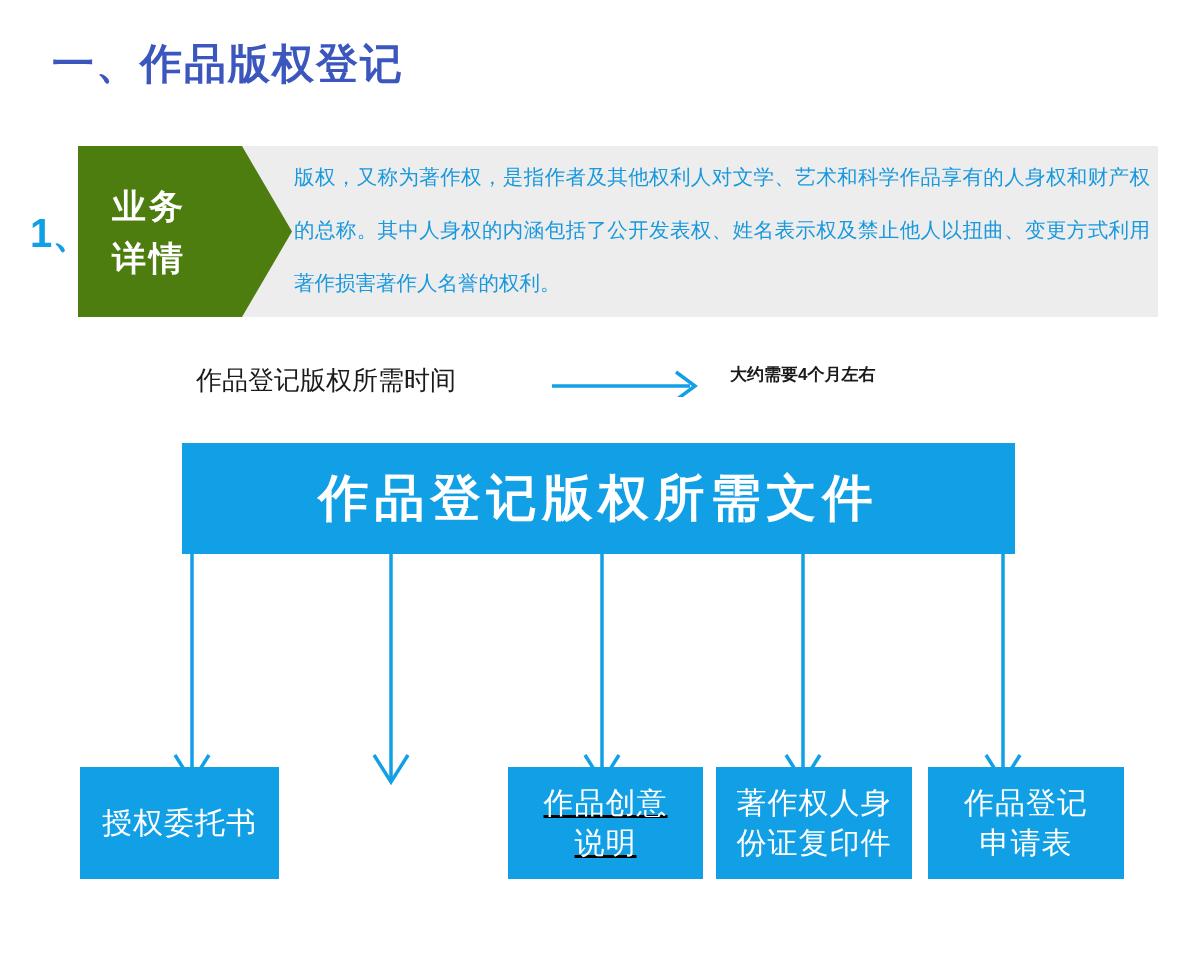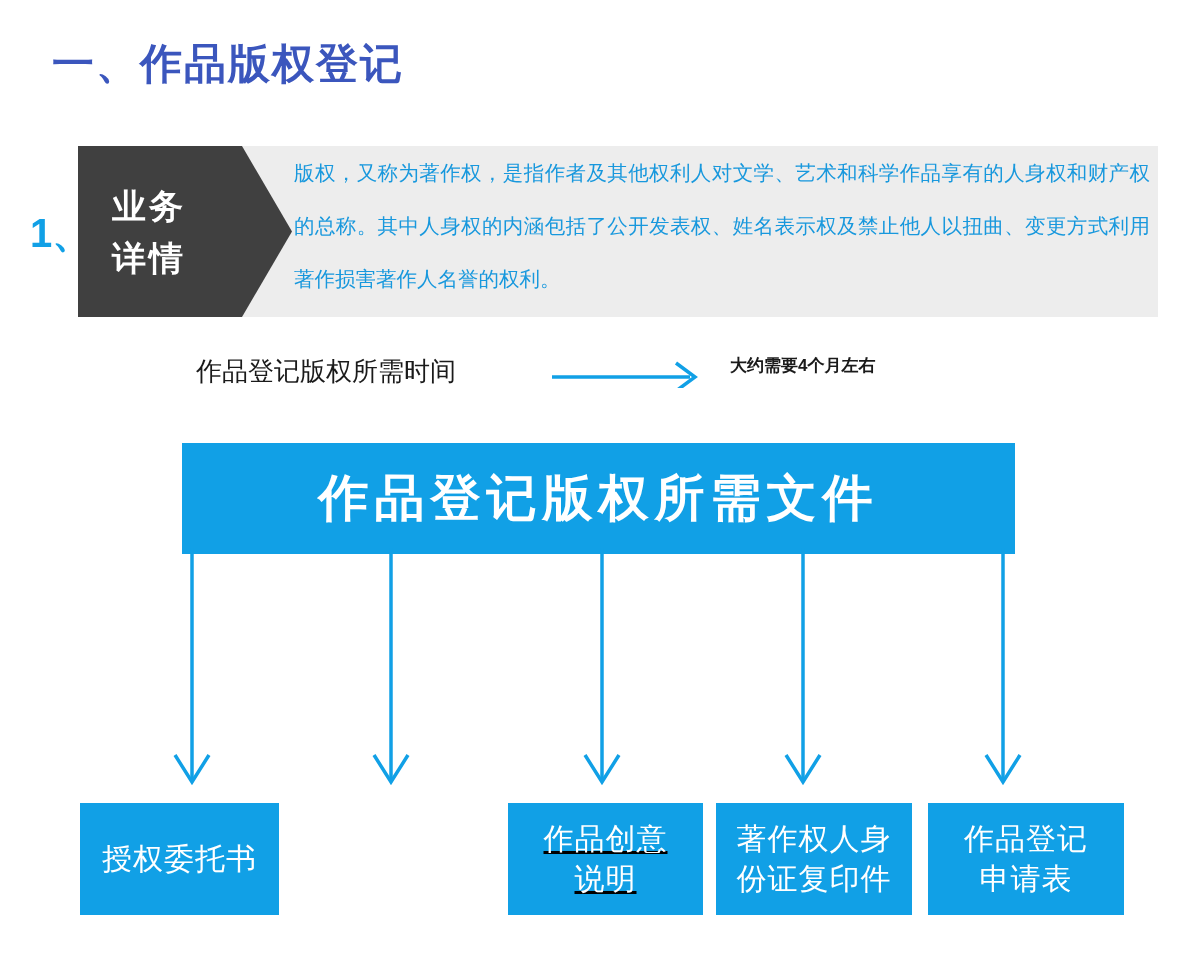--- a/index.html
+++ b/index.html
@@ -49,21 +49,21 @@
     width: 1080px;
     height: 171px;
     background: #ededed;
   }
   .detail-tag {
     position: absolute;
     left: 0;
     top: 0;
     width: 214px;
     height: 171px;
-    background: #404040;
+    background: #4d7c0f;
     clip-path: polygon(0 0, 164px 0, 214px 50%, 164px 100%, 0 100%);
     display: flex;
     flex-direction: column;
     align-items: flex-start;
     justify-content: center;
     box-sizing: border-box;
     padding-left: 34px;
   }
   .detail-tag-line {
     color: #ffffff;
@@ -72,38 +72,38 @@
     line-height: 52px;
     letter-spacing: 3px;
   }
   .detail-body {
     position: absolute;
     left: 208px;
     top: 0;
     right: 0;
     height: 171px;
     display: flex;
-    align-items: flex-start;
+    align-items: flex-end;
     box-sizing: border-box;
-    padding: 0 8px 0 8px;
+    padding: 0 8px 8px 8px;
   }
   .detail-text {
     color: #1898dd;
     font-size: 20.5px;
     line-height: 53px;
     text-align: justify;
     text-align-last: left;
     letter-spacing: 0px;
   }
 
   
   .time-row {
     position: absolute;
     left: 0;
-    top: 354px;
+    top: 363px;
     width: 1200px;
     height: 40px;
   }
   .time-label {
     position: absolute;
     left: 196px;
     top: 0;
     font-size: 26px;
     color: #1a1a1a;
     white-space: nowrap;
@@ -152,21 +152,21 @@
     top: 0;
     width: 1200px;
     height: 956px;
     pointer-events: none;
   }
 
   
   .doc-boxes {
     position: absolute;
     left: 0;
-    top: 803px;
+    top: 767px;
     width: 1200px;
     height: 116px;
   }
   .doc-box {
     position: absolute;
     top: 0;
     height: 112px;
     background: #11a0e6;
     display: flex;
     align-items: center;

